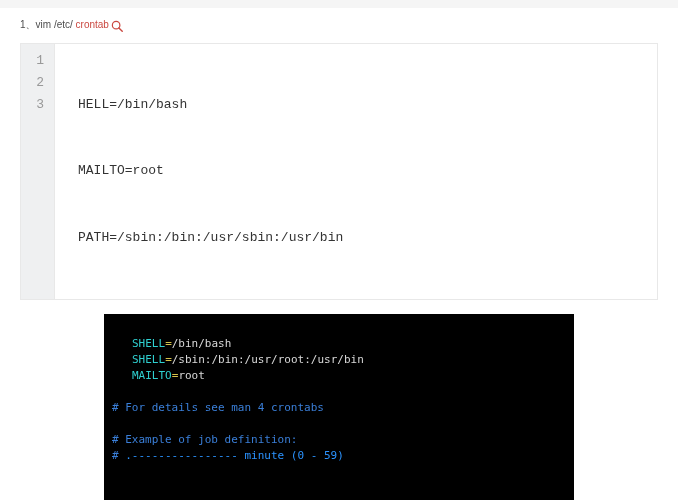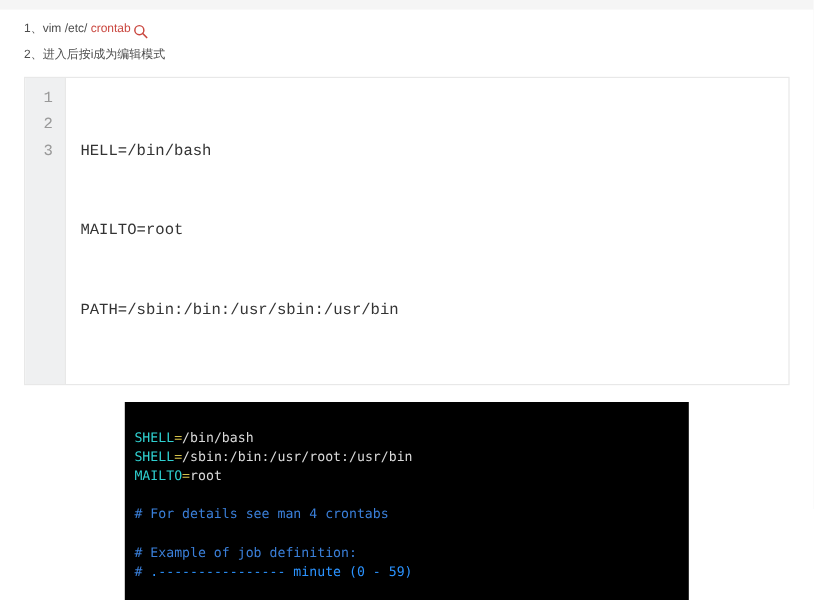--- a/index.html
+++ b/index.html
@@ -46,21 +46,21 @@
     background: #eff0f1;
     color: #999;
     text-align: right;
     padding: 6px 8px;
     min-width: 34px;
     user-select: none;
     border-right: 1px solid #e8e8e8;
   }
   .ln-col div { padding: 0 2px; }
   .code-col {
-    padding: 6px 12px;
+    padding: 6px 23px;
     flex: 1;
     white-space: pre;
     overflow-x: auto;
     color: #333;
   }
   .code-col .row { min-height: 1.7em; }
 
   
   .terminal-wrap {
     display: flex;
@@ -71,39 +71,38 @@
     background: #000;
     color: #fff;
     font-family: "DejaVu Sans Mono", Consolas, monospace;
     font-size: 11px;
     line-height: 1.45;
     padding: 6px 8px 6px 8px;
     width: 470px;
     position: relative;
     white-space: pre;
   }
-  .t-cyan   { color: #2fd0d0; }
+  .t-cyan   { color: #2fd0d0; margin-left: 20px; }
   .t-yellow { color: #d6c24a; }
   .t-white  { color: #d9d9d9; }
   .t-blue   { color: #3a7fd9; }
   .t-bblue  { color: #2b93ff; font-weight: normal; }
 </style>
 </head>
 <body>
 
 <div class="container">
 
   <div class="step-line">
     <span>1、vim /etc/ </span><span class="link-red">crontab</span><span class="search-icon"><svg viewBox="0 0 16 16" width="14" height="14">
           <circle cx="7" cy="7" r="4.3" fill="none" stroke="#ca4840" stroke-width="1.4"></circle>
           <line x1="10.2" y1="10.2" x2="14" y2="14" stroke="#ca4840" stroke-width="1.6" stroke-linecap="round"></line>
         </svg></span>
   </div>
 
-  <div class="step-line">2、进入后按i成为编辑模式</div>
 
   <div class="code-block">
     <div class="ln-col">
       <div>1</div>
       <div>2</div>
       <div>3</div>
     </div>
     <div class="code-col">
       <div class="row">HELL=/bin/bash</div>
       <div class="row">MAILTO=root</div>

